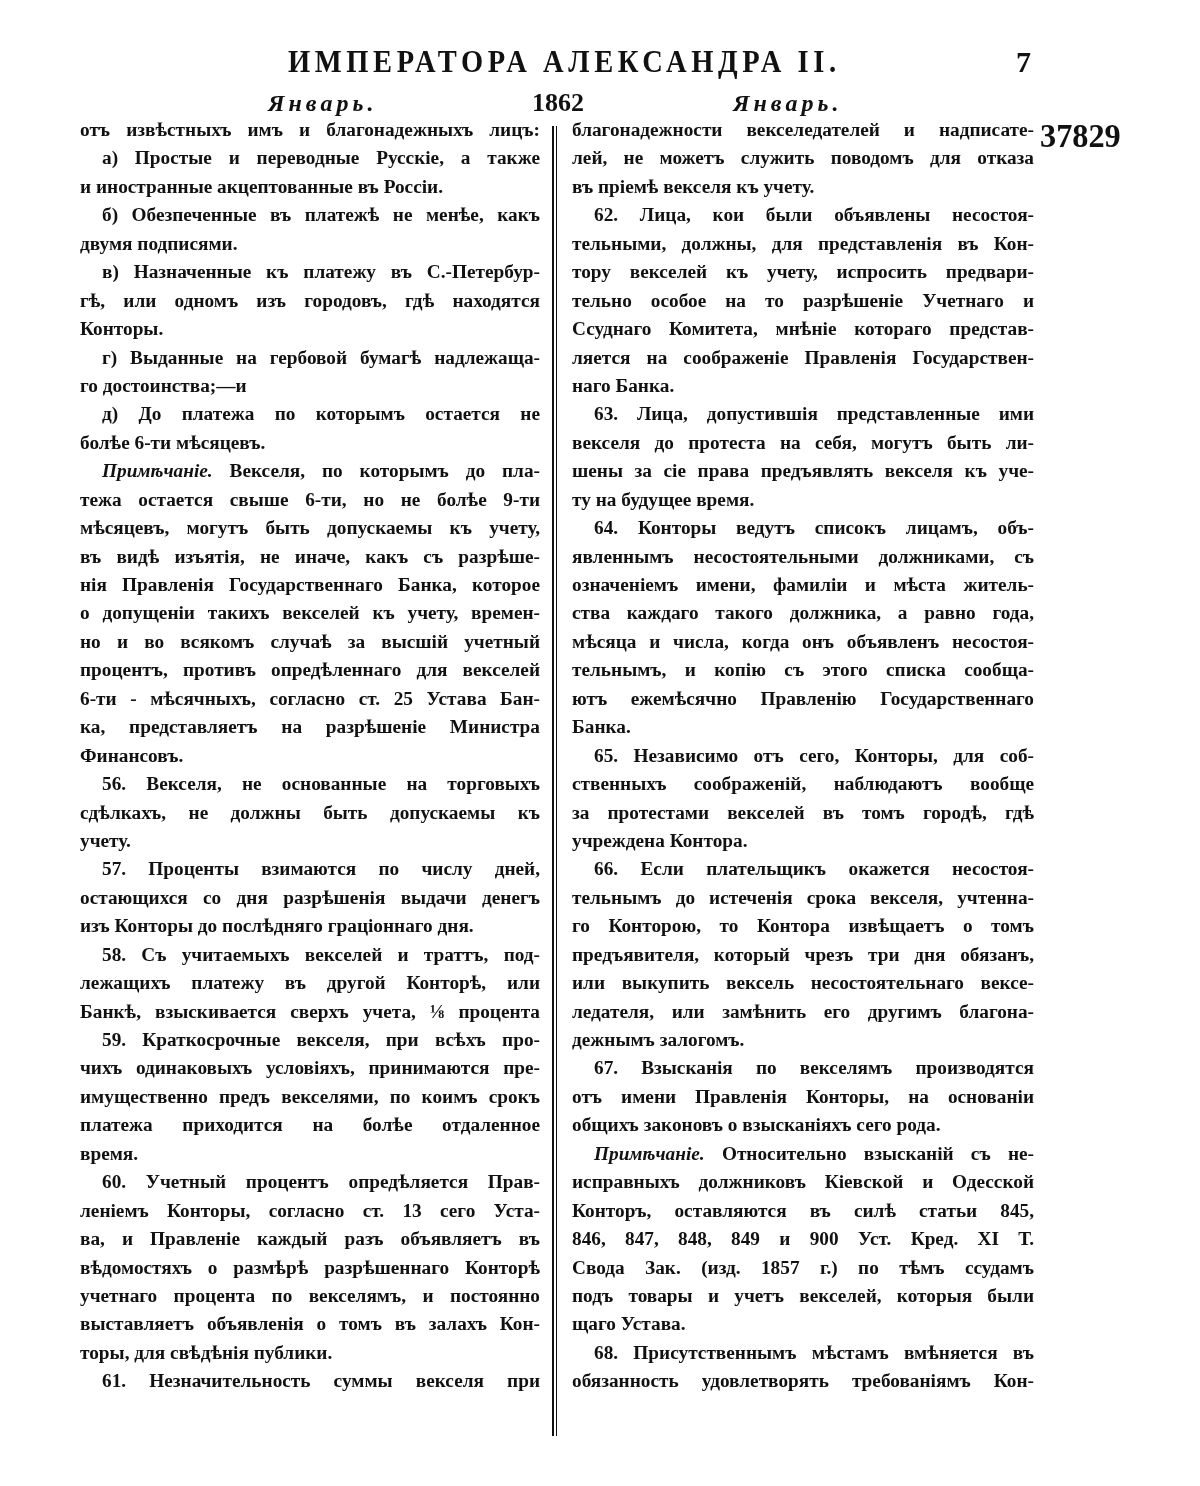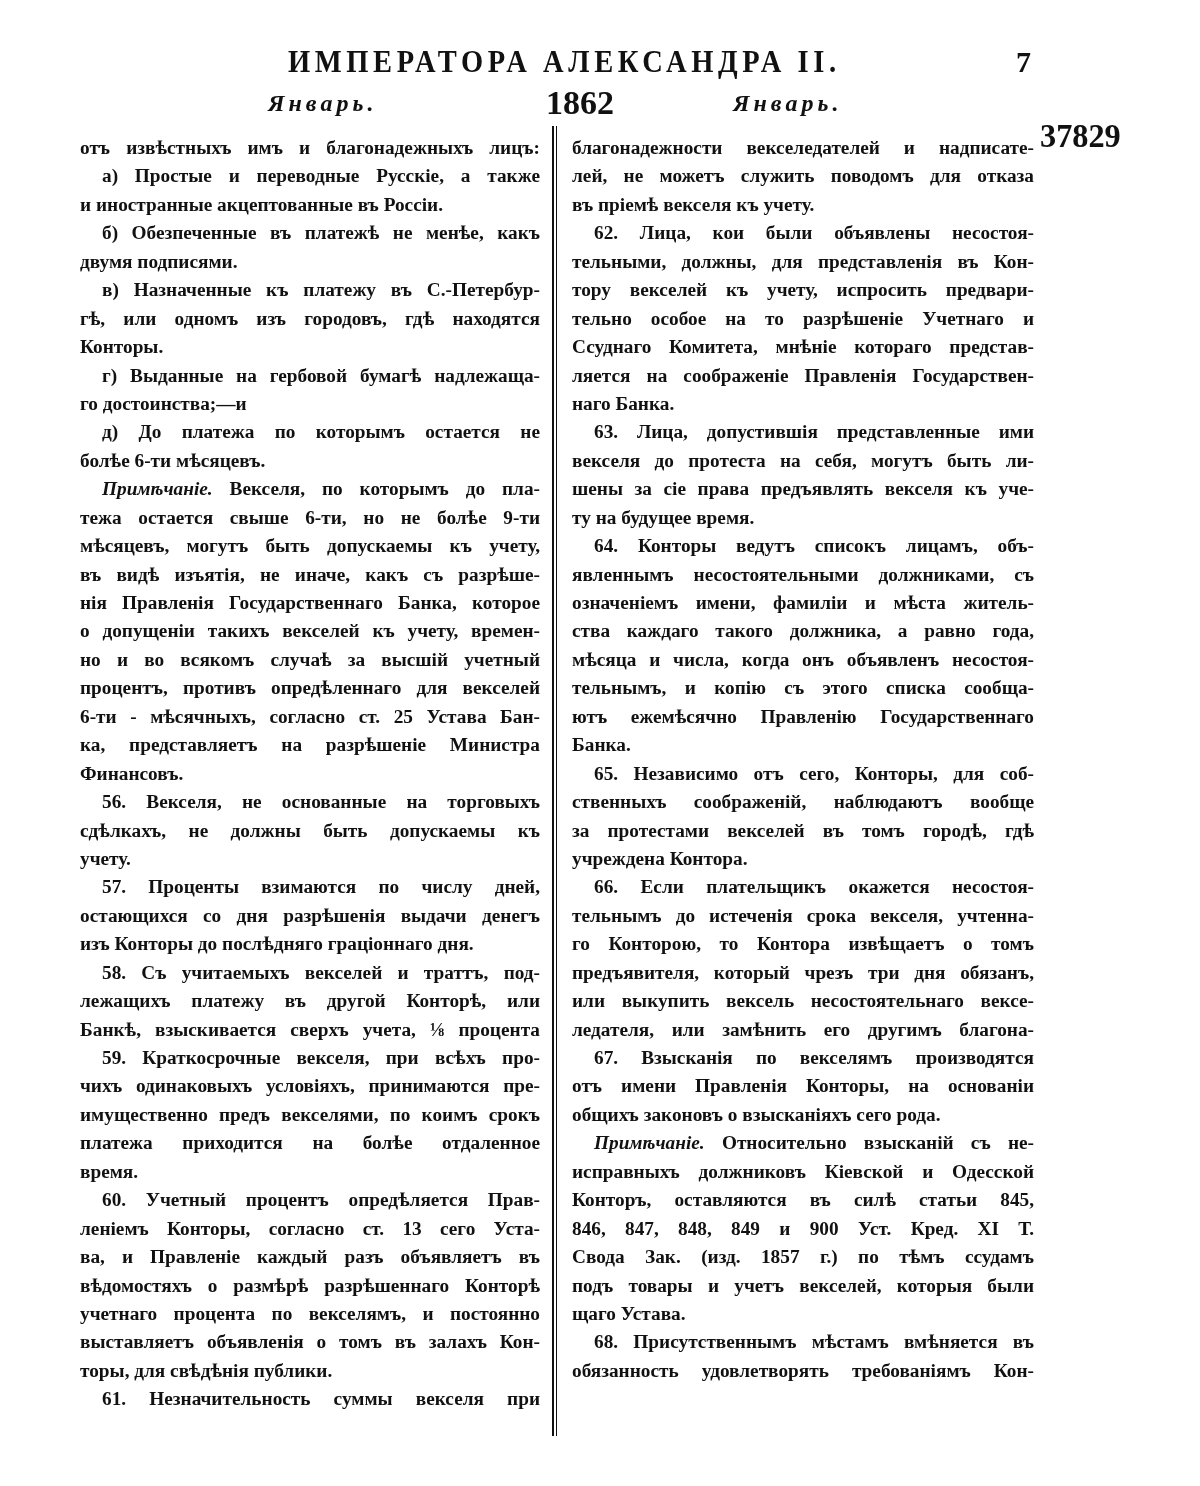--- a/index.html
+++ b/index.html
@@ -11,31 +11,31 @@
       font-family: "Liberation Serif", serif; font-weight: bold;
       font-size: 31px; letter-spacing: 5px; white-space: nowrap; line-height: 36px;
       transform: scaleX(0.92); transform-origin: left top;
     }
     .page-number {
       position: absolute; left: 1016px; top: 44px;
       font-family: "Liberation Serif", serif; font-weight: bold; font-size: 30px; line-height: 36px;
     }
     .date-line { position: absolute; top: 88px; font-family: "Liberation Serif", serif; line-height: 30px; white-space: nowrap; }
     .month-left { left: 268px; font-style: italic; font-weight: bold; font-size: 24px; letter-spacing: 4px; }
-    .year { left: 532px; font-weight: bold; font-size: 34px; margin-left: 14px; }
+    .year { left: 532px; font-weight: bold; font-size: 26px; }
     .month-right { left: 733px; font-style: italic; font-weight: bold; font-size: 24px; letter-spacing: 4px; }
 
     .margin-number {
       position: absolute; left: 1040px; top: 116px;
       font-family: "Liberation Serif", serif; font-weight: 900; font-size: 34px; line-height: 40px;
       transform: scaleX(0.95); transform-origin: left top; letter-spacing: 0px;
     }
 
     .column {
-      position: absolute; top: 134px;
+      position: absolute; top: 116px;
       font-family: "Liberation Serif", serif; font-weight: bold; font-size: 19.3px;
       line-height: 28.45px;
     }
     .col-left { left: 80px; width: 460px; }
     .col-right { left: 572px; width: 462px; font-family: Liberation Serif, serif; }
 
     .line {
       display: block; white-space: nowrap; height: 28.45px;
       text-align: justify; text-align-last: justify;
     }
@@ -135,20 +135,21 @@
       <span class="line indent">65. Независимо отъ сего, Конторы, для соб-</span>
       <span class="line">ственныхъ соображеній, наблюдаютъ вообще</span>
       <span class="line">за протестами векселей въ томъ городѣ, гдѣ</span>
       <span class="line last">учреждена Контора.</span>
       <span class="line indent">66. Если плательщикъ окажется несостоя-</span>
       <span class="line">тельнымъ до истеченія срока векселя, учтенна-</span>
       <span class="line">го Конторою, то Контора извѣщаетъ о томъ</span>
       <span class="line">предъявителя, который чрезъ три дня обязанъ,</span>
       <span class="line">или выкупить вексель несостоятельнаго вексе-</span>
       <span class="line">ледателя, или замѣнить его другимъ благона-</span>
+      <span class="line last">дежнымъ залогомъ.</span>
       <span class="line indent">67. Взысканія по векселямъ производятся</span>
       <span class="line">отъ имени Правленія Конторы, на основаніи</span>
       <span class="line last">общихъ законовъ о взысканіяхъ сего рода.</span>
       <span class="line indent"><span class="note-label">Примѣчаніе.</span><span> Относительно взысканій съ не-</span></span>
       <span class="line">исправныхъ должниковъ Кіевской и Одесской</span>
       <span class="line">Конторъ, оставляются въ силѣ статьи 845,</span>
       <span class="line">846, 847, 848, 849 и 900 Уст. Кред. XI Т.</span>
       <span class="line">Свода Зак. (изд. 1857 г.) по тѣмъ ссудамъ</span>
       <span class="line">подъ товары и учетъ векселей, которыя были</span>
       <span class="line last">щаго Устава.</span>

